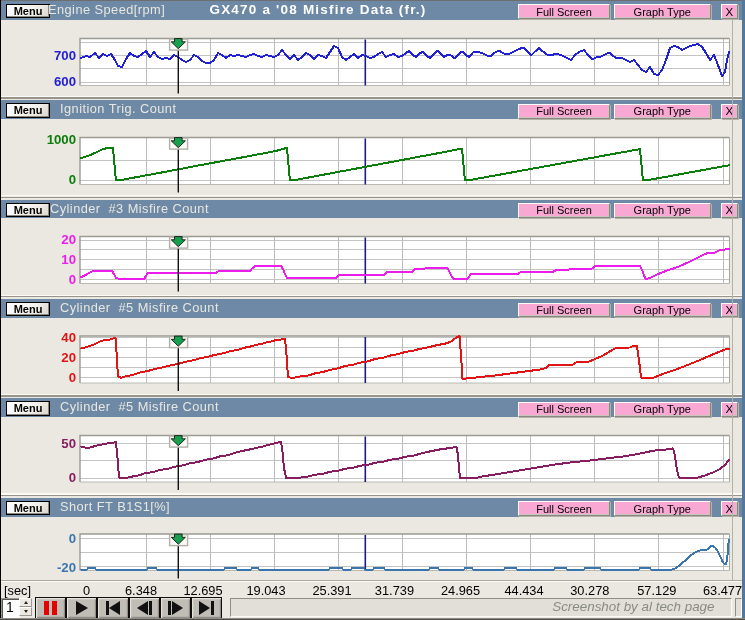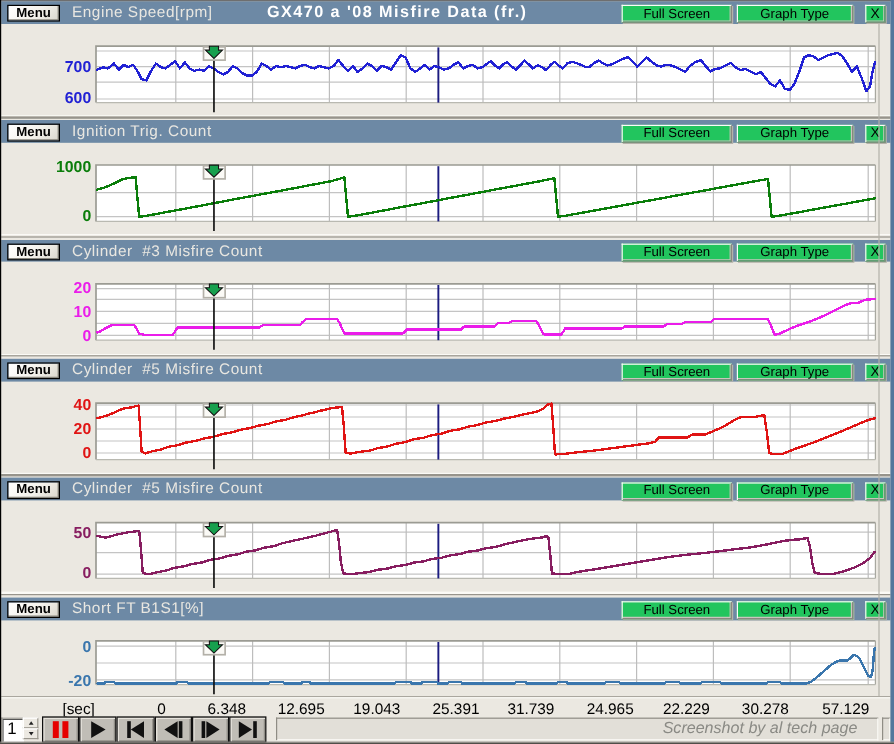--- a/index.html
+++ b/index.html
@@ -2,26 +2,26 @@
 <html><head><meta charset="utf-8">
 <style>
 html,body{margin:0;padding:0;}
 body{width:745px;height:620px;position:relative;overflow:hidden;background:#ebe8e1;
   font-family:"Liberation Sans",sans-serif;}
 .hdr{position:absolute;left:1px;width:741px;background:#6d89a5;}
 .menubtn{position:absolute;background:linear-gradient(135deg,#ffffff 0%,#f4f2ec 55%,#d9d6cd 100%);
   border:1.6px solid #000;color:#000;text-align:center;font-weight:bold;
   display:flex;align-items:center;justify-content:center;box-sizing:border-box;
   box-shadow:inset -1px -1px 0 #8a887f;}
-.wbtn{position:absolute;background:#22c55e;border:1px solid #898780;border-top-color:#fcfbf8;border-left-color:#fcfbf8;
+.wbtn{position:absolute;background:#f9a8d4;border:1px solid #898780;border-top-color:#fcfbf8;border-left-color:#fcfbf8;
   color:#000;display:flex;align-items:center;justify-content:center;box-sizing:border-box;
   box-shadow:1px 1px 0 #b5b2aa, inset -1px -1px 0 #c9c6bd;}
 .htitle{position:absolute;color:#e9e7e1;font-size:12.8px;white-space:pre;letter-spacing:0.45px;}
 .ctitle{position:absolute;color:#ffffff;font-size:13.5px;font-weight:bold;text-align:center;letter-spacing:1.2px;}
-.tlabel{position:absolute;top:583px;height:12px;font-size:12.8px;color:#000;margin-left:48px;}
+.tlabel{position:absolute;top:583px;height:12px;font-size:12.8px;color:#000;}
 .tbtn{position:absolute;background:#c0bdb6;border:1.2px solid #0f0f0f;box-sizing:border-box;
   box-shadow:inset 1.2px 1.2px 0 #e6e3dc, inset -1.2px -1.2px 0 #908e87;}
 .sunken{position:absolute;background:#e2dfd8;border:1px solid #8f8d85;border-bottom-color:#fcfbf7;border-right-color:#fcfbf7;box-sizing:border-box;}
 </style></head>
 <body>
 <svg width="745" height="620" viewBox="0 0 745 620" style="position:absolute;left:0;top:0">
 <rect x="80.0" y="38.5" width="649.5" height="47.0" fill="#ffffff"></rect>
 <line x1="80.0" y1="42.5" x2="729.5" y2="42.5" stroke="#c4c4c4" stroke-width="1"></line>
 <line x1="80.0" y1="55.5" x2="729.5" y2="55.5" stroke="#c4c4c4" stroke-width="1"></line>
 <line x1="80.0" y1="68.5" x2="729.5" y2="68.5" stroke="#c4c4c4" stroke-width="1"></line>
@@ -167,38 +167,38 @@
 <line x1="365.3" y1="535.0" x2="365.3" y2="570.5" stroke="#1b1b80" stroke-width="1.6"></line>
 <polyline points="81,569.6 87,569.6 88,568.2 95,568.2 96,569.6 147,569.6 148,568.2 156,568.2 157,569.6 224,569.6 225,568.2 236,568.2 237,569.6 251,569.6 252,568.2 258,568.2 259,569.6 329,569.6 330,568.2 342,568.2 343,569.6 351,569.6 352,568.2 364,568.2 365,569.6 373,569.6 374,568.2 384,568.2 385,569.6 429,569.6 430,568.2 438,568.2 439,569.6 464,569.6 465,568.2 472,568.2 473,569.6 504,569.6 505,568.2 516,568.2 517,569.6 554,569.6 555,568.2 566,568.2 567,569.6 584,569.6 585,568.2 600,568.2 601,569.6 639,569.6 640,568.2 650,568.2 651,569.6 672,569.6 676,568 680,565 684,561.5 688,558 692,554.5 695,552.5 698,551 700,550.5 706,550.3 708,549 710,547.3 711,545.7 713,546.3 715,547.5 716,548.5 717,550 718,552 719,554 720,556 721,558 722,560.5 723,562.5 724,563.6 726,563.8 727,560 727.5,555 728,548 728.5,543 729,539.8" fill="none" stroke="#3a76ad" stroke-width="2" stroke-linejoin="round" stroke-linecap="round" shape-rendering="crispEdges"></polyline>
 <line x1="178.3" y1="544.0" x2="178.3" y2="578.5" stroke="#111" stroke-width="1.4"></line>
 <rect x="169.6" y="534.6" width="18" height="11" fill="#fbfaf6" stroke="#b3b0a8" stroke-width="1.4"></rect>
 <path d="M 174.5 534.1 L 174.5 537.3 L 171.20000000000002 537.3 L 178.3 544.2 L 185.4 537.3 L 182.10000000000002 537.3 L 182.10000000000002 534.1 Z" fill="#17a04e" stroke="#151515" stroke-width="0.9" stroke-linejoin="miter"></path>
 <text x="76" y="543.2" text-anchor="end" font-family="Liberation Sans, sans-serif" font-size="13.2" font-weight="bold" fill="#3a76ad">0</text>
 <text x="76" y="571.5" text-anchor="end" font-family="Liberation Sans, sans-serif" font-size="13.2" font-weight="bold" fill="#3a76ad">-20</text>
 </svg>
 <div class="hdr" style="top:1.0px;height:18.8px"></div>
 <div class="menubtn" style="left:6px;top:3.8px;width:44px;height:14.6px;font-size:11px;">Menu</div>
-<div class="htitle" style="left:60px;top:1.0px;height:30px;line-height:18.8px">Engine Speed[rpm]</div>
-<div class="ctitle" style="left:180px;top:1.0px;width:302px;height:19px;line-height:18.8px">GX470 a '08 Misfire Data (fr.)</div>
+<div class="htitle" style="left:48px;top:1.0px;height:30px;line-height:18.8px">Engine Speed[rpm]</div>
+<div class="ctitle" style="left:167px;top:1.0px;width:302px;height:19px;line-height:18.8px">GX470 a '08 Misfire Data (fr.)</div>
 <div class="wbtn" style="left:518px;top:4.4px;width:92px;height:14.8px;font-size:11px;">Full Screen</div>
 <div class="wbtn" style="left:613.5px;top:4.4px;width:97.5px;height:14.8px;font-size:11px;">Graph Type</div>
 <div class="wbtn" style="left:721px;top:4.4px;width:16.5px;height:14.8px;font-size:11.5px;">X</div>
 <div class="hdr" style="top:100.4px;height:18.8px"></div>
 <div style="position:absolute;left:1px;top:96.0px;width:741px;height:1.2px;background:#fbfaf6"></div>
 <div style="position:absolute;left:1px;top:97.2px;width:741px;height:1.6px;background:#97948c"></div>
 <div class="menubtn" style="left:6px;top:103.2px;width:44px;height:14.6px;font-size:11px;">Menu</div>
 <div class="htitle" style="left:60px;top:100.4px;height:18.8px;line-height:18.8px">Ignition Trig. Count</div>
 <div class="wbtn" style="left:518px;top:103.80000000000001px;width:92px;height:14.8px;font-size:11px;">Full Screen</div>
 <div class="wbtn" style="left:613.5px;top:103.80000000000001px;width:97.5px;height:14.8px;font-size:11px;">Graph Type</div>
 <div class="wbtn" style="left:721px;top:103.80000000000001px;width:16.5px;height:14.8px;font-size:11.5px;">X</div>
 <div class="hdr" style="top:199.7px;height:18.8px"></div>
 <div style="position:absolute;left:1px;top:195.29999999999998px;width:741px;height:1.2px;background:#fbfaf6"></div>
 <div style="position:absolute;left:1px;top:196.5px;width:741px;height:1.6px;background:#97948c"></div>
 <div class="menubtn" style="left:6px;top:202.5px;width:44px;height:14.6px;font-size:11px;">Menu</div>
-<div class="htitle" style="left:60px;top:199.7px;height:18.8px;line-height:18.8px">Cylinder  #3 Misfire Count</div>
+<div class="htitle" style="left:50px;top:199.7px;height:18.8px;line-height:18.8px">Cylinder  #3 Misfire Count</div>
 <div class="wbtn" style="left:518px;top:203.1px;width:92px;height:14.8px;font-size:11px;">Full Screen</div>
 <div class="wbtn" style="left:613.5px;top:203.1px;width:97.5px;height:14.8px;font-size:11px;">Graph Type</div>
 <div class="wbtn" style="left:721px;top:203.1px;width:16.5px;height:14.8px;font-size:11.5px;">X</div>
 <div class="hdr" style="top:299.1px;height:18.8px"></div>
 <div style="position:absolute;left:1px;top:294.70000000000005px;width:741px;height:1.2px;background:#fbfaf6"></div>
 <div style="position:absolute;left:1px;top:295.90000000000003px;width:741px;height:1.6px;background:#97948c"></div>
 <div class="menubtn" style="left:6px;top:301.90000000000003px;width:44px;height:14.6px;font-size:11px;">Menu</div>
 <div class="htitle" style="left:60px;top:299.1px;height:31px;line-height:18.8px">Cylinder  #5 Misfire Count</div>
 <div class="wbtn" style="left:518px;top:302.5px;width:92px;height:14.8px;font-size:11px;">Full Screen</div>
 <div class="wbtn" style="left:613.5px;top:302.5px;width:97.5px;height:14.8px;font-size:11px;">Graph Type</div>
@@ -222,21 +222,21 @@
 <div style="position:absolute;left:1px;top:580.2px;width:741px;height:1px;background:#aaa79f"></div>
 <div style="position:absolute;left:1px;top:581.2px;width:741px;height:1.2px;background:#fbfaf6"></div>
 <div class="tlabel" style="left:4px;width:34px;text-align:left">[sec]</div>
 <div class="tlabel" style="left:56.5px;width:60px;text-align:center">0</div>
 <div class="tlabel" style="left:111px;width:60px;text-align:center">6.348</div>
 <div class="tlabel" style="left:173px;width:60px;text-align:center">12.695</div>
 <div class="tlabel" style="left:236px;width:60px;text-align:center">19.043</div>
 <div class="tlabel" style="left:302px;width:60px;text-align:center">25.391</div>
 <div class="tlabel" style="left:354px;width:60px;text-align:right">31.739</div>
 <div class="tlabel" style="left:430.5px;width:60px;text-align:center">24.965</div>
-<div class="tlabel" style="left:494px;width:60px;text-align:center">22.229</div>
+<div class="tlabel" style="left:494px;width:60px;text-align:center">44.434</div>
 <div class="tlabel" style="left:559.8px;width:60px;text-align:center">30.278</div>
 <div class="tlabel" style="left:626.8px;width:60px;text-align:center">57.129</div>
 <div class="tlabel" style="left:692.5px;width:60px;text-align:center">63.477</div>
 <div style="position:absolute;left:1px;top:597.8px;width:17px;height:19px;background:#fff;border:1px solid #9a978e;border-right-color:#fff;border-bottom-color:#fff;box-shadow:inset 1px 1px 0 #555"></div>
 <div style="position:absolute;left:3px;top:599px;width:14px;height:17px;font:14px 'Liberation Sans',sans-serif;color:#000;text-align:center">1</div>
 <div style="position:absolute;left:18.5px;top:597.8px;width:13.5px;height:9.2px;background:#ece9e2;border:1px solid #9a978e;border-top-color:#fff;border-left-color:#fff;box-sizing:border-box"></div>
 <div style="position:absolute;left:18.5px;top:607.2px;width:13.5px;height:9.2px;background:#ece9e2;border:1px solid #9a978e;border-top-color:#fff;border-left-color:#fff;box-sizing:border-box"></div>
 <div style="position:absolute;left:23.7px;top:600.6px;width:0;height:0;border-left:2.6px solid transparent;border-right:2.6px solid transparent;border-bottom:3.4px solid #222"></div>
 <div style="position:absolute;left:23.7px;top:610.4px;width:0;height:0;border-left:2.6px solid transparent;border-right:2.6px solid transparent;border-top:3.4px solid #222"></div>
 <div class="tbtn" style="left:35.0px;top:597.4px;width:31.2px;height:21.2px"></div>

